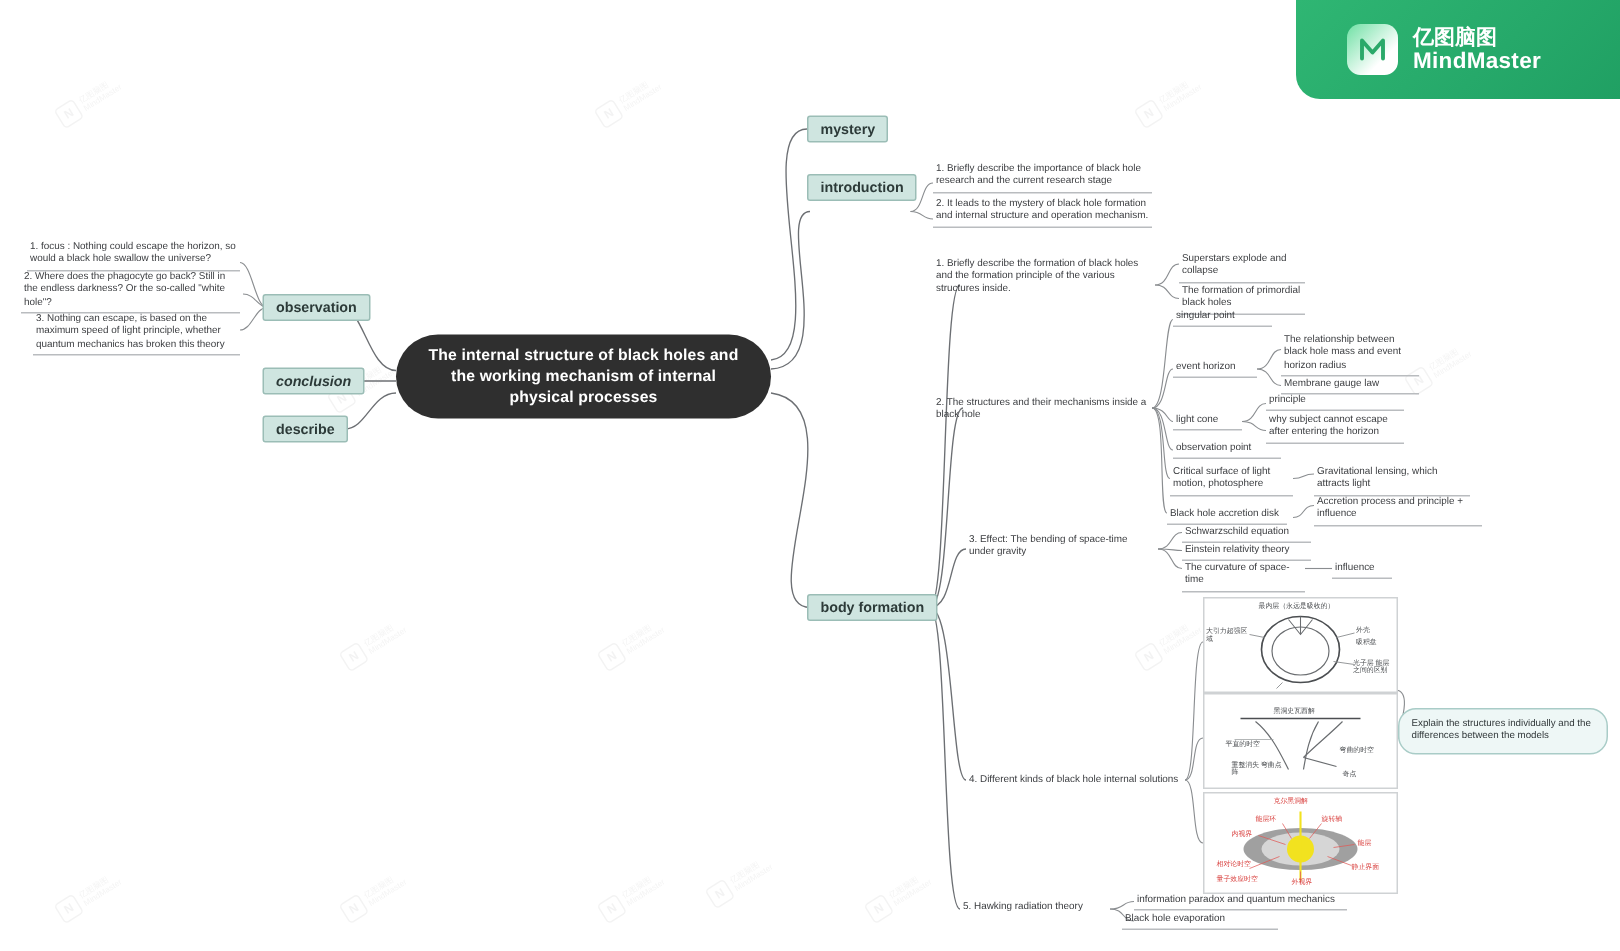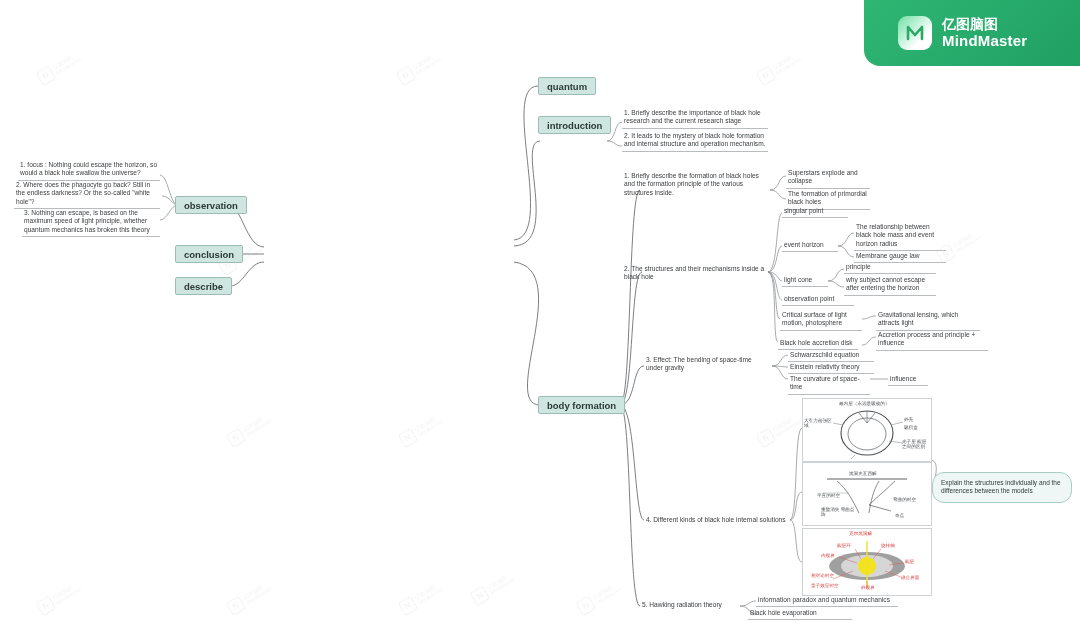--- a/index.html
+++ b/index.html
@@ -187,30 +187,31 @@
     <path class="thin" d="M790,520 C798,520 794,492 802,492"></path>
     <path class="thin" d="M790,520 C798,520 794,562 802,562"></path>
 
     <path class="thin" d="M930,492 C940,492 922,492 932,492"></path>
     <path class="thin" d="M930,460 C944,460 930,492 932,492"></path>
 
     <path class="thin" d="M740,606 C750,606 748,601 756,601"></path>
     <path class="thin" d="M740,606 C750,606 748,614 756,614"></path>
   </svg>
 
+  <div class="node root">The internal structure of black holes and the working mechanism of internal physical processes</div>
 
   <div class="node lvl1" style="left:175px;top:196px;">observation</div>
-  <div class="node lvl1" style="left:175px;top:245px;">conclusion</div>
+  <div class="node lvl1" style="left:175px;top:245px;font-style:italic;">conclusion</div>
   <div class="node lvl1" style="left:175px;top:277px;">describe</div>
 
   <div class="node leaf" style="left:18px;top:160px;width:142px;">1. focus : Nothing could escape the horizon, so would a black hole swallow the universe?</div>
   <div class="node leaf" style="left:14px;top:180px;width:146px;">2. Where does the phagocyte go back? Still in the endless darkness? Or the so-called "white hole"?</div>
   <div class="node leaf" style="left:22px;top:208px;width:138px;">3. Nothing can escape, is based on the maximum speed of light principle, whether quantum mechanics has broken this theory</div>
 
-  <div class="node lvl1" style="left:538px;top:77px;">quantum</div>
+  <div class="node lvl1" style="left:538px;top:77px;">mystery</div>
   <div class="node lvl1" style="left:538px;top:116px;">introduction</div>
   <div class="node lvl1" style="left:538px;top:396px;">body formation</div>
 
   <div class="node leaf" style="left:622px;top:108px;width:146px;">1. Briefly describe the importance of black hole research and the current research stage</div>
   <div class="node leaf" style="left:622px;top:131px;width:146px;">2. It leads to the mystery of black hole formation and internal structure and operation mechanism.</div>
 
   <div class="node leaf" style="left:622px;top:171px;width:148px;border-bottom:none;">1. Briefly describe the formation of black holes and the formation principle of the various structures inside.</div>
   <div class="node leaf" style="left:786px;top:168px;width:84px;">Superstars explode and collapse</div>
   <div class="node leaf" style="left:786px;top:189px;width:84px;">The formation of primordial black holes</div>
 

